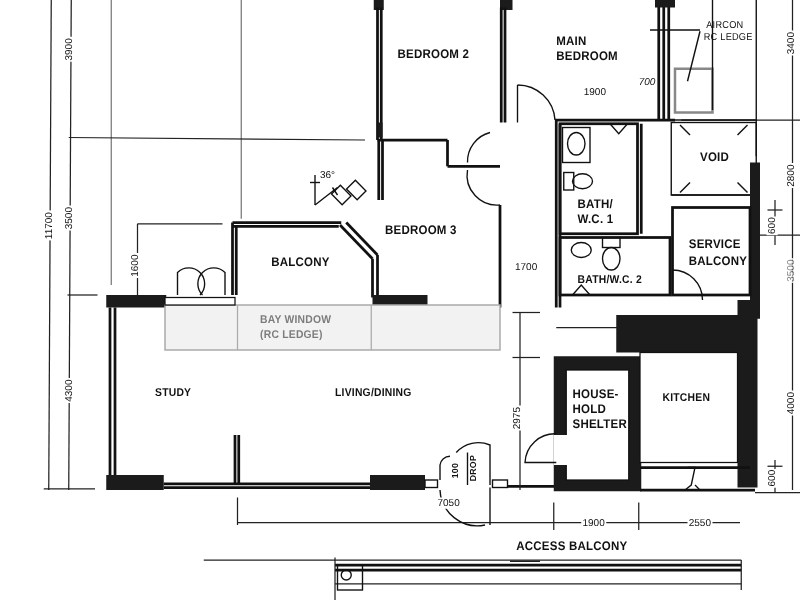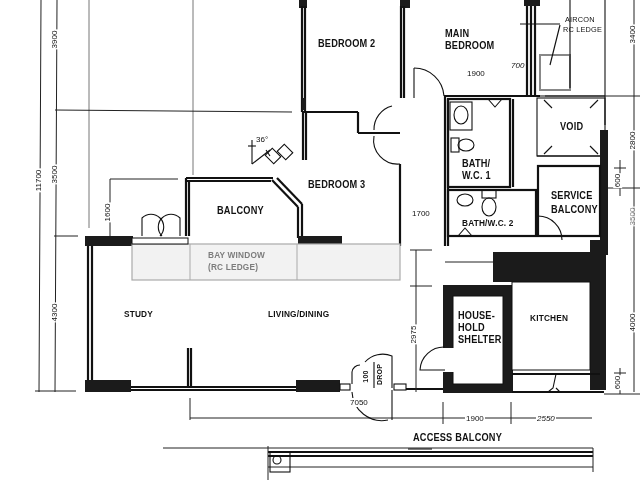--- a/index.html
+++ b/index.html
@@ -248,13 +248,13 @@
 <div class="dimtxt" style="left:411px;top:209px;">1700</div>
 <div class="dimtxt vert" style="left:404px;top:330px;">2975</div>
 <div class="dimtxt vert" style="left:623px;top:30px;">3400</div>
 <div class="dimtxt vert" style="left:623px;top:136px;">2800</div>
 <div class="dimtxt vert blurred" style="left:623px;top:212px;">3500</div>
 <div class="dimtxt vert" style="left:623px;top:318px;">4000</div>
 <div class="dimtxt vert" style="left:610px;top:176px;">600</div>
 <div class="dimtxt vert" style="left:610px;top:378px;">600</div>
 <div class="dimtxt" style="left:305px;top:398px;margin-left:44px;">7050</div>
 <div class="dimtxt" style="left:465px;top:414px;">1900</div>
-<div class="dimtxt" style="left:536px;top:414px;font-style:italic;">2550</div>
+<div class="dimtxt" style="left:550px;top:414px;">2550</div>
 
 </body></html>

